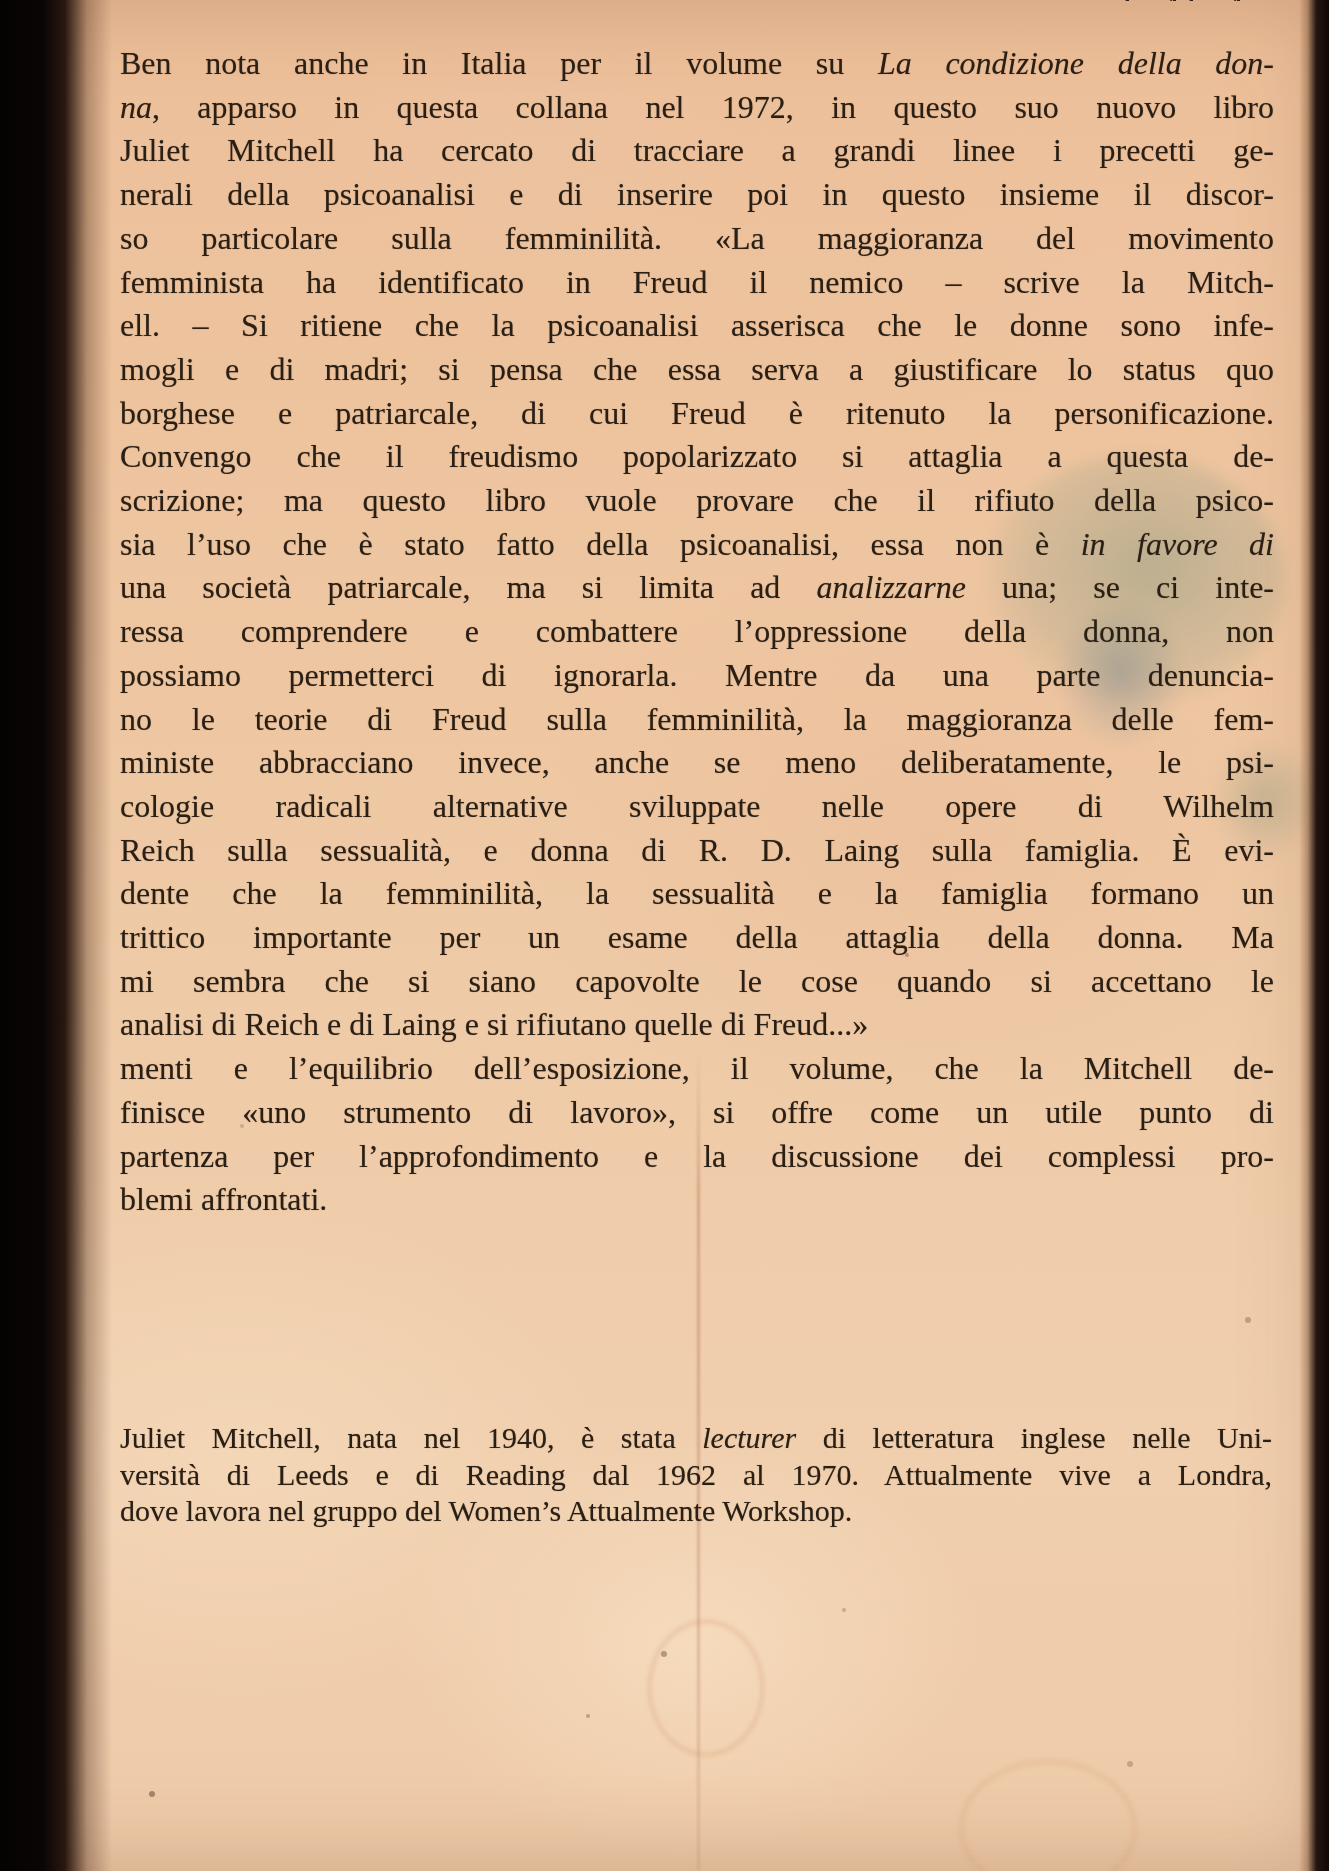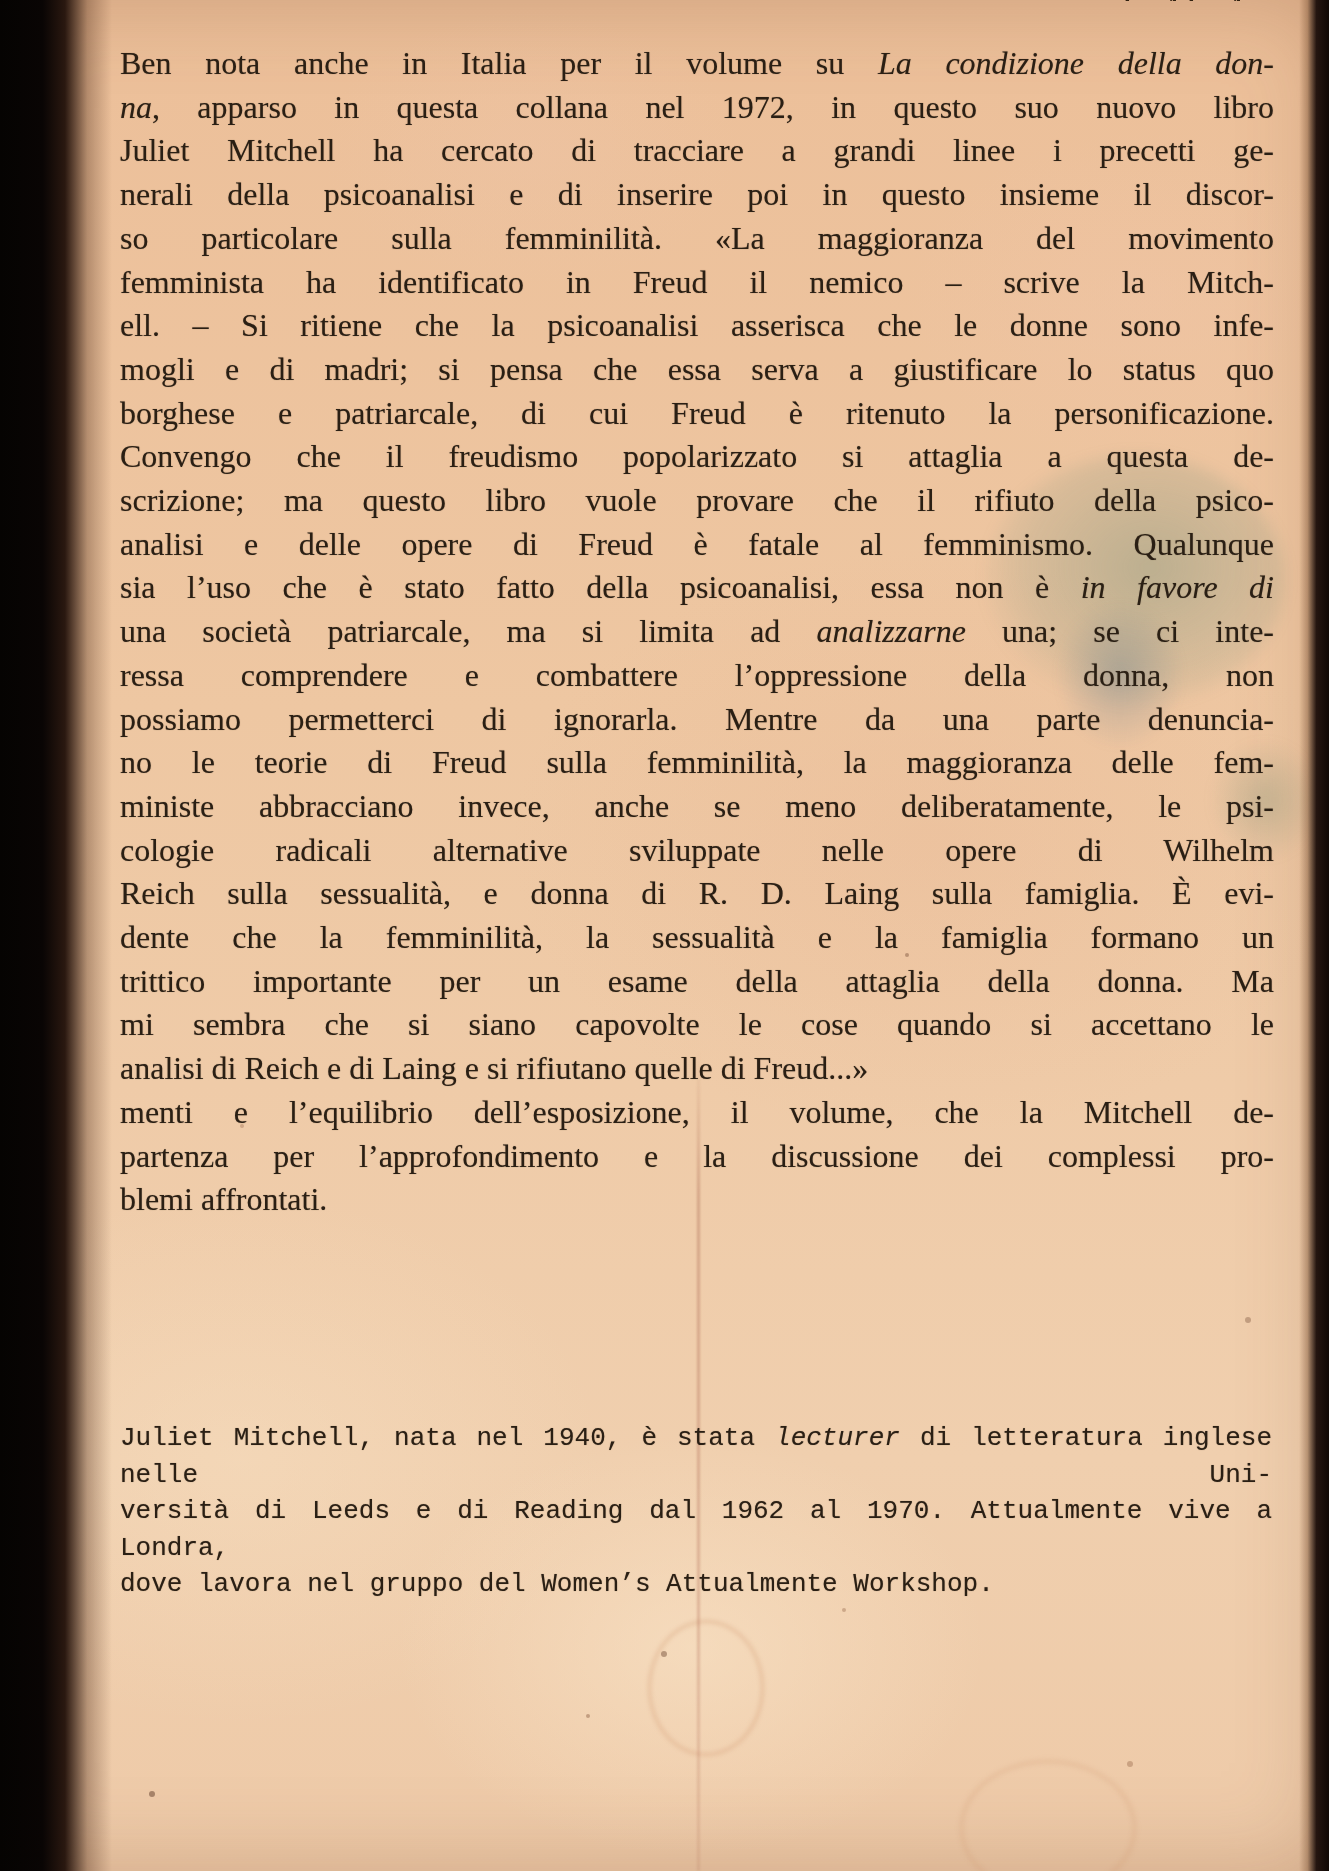--- a/index.html
+++ b/index.html
@@ -36,21 +36,21 @@
   .textblock{
     position:absolute;color:#2a1f14;
     text-shadow:0 0 1px rgba(42,31,20,.45);
   }
   .main-text{
     left:120px;top:42px;width:1154px;
     font-size:32px;line-height:43.7px;
   }
   .bio-text{
     left:120px;top:1420px;width:1152px;
-    font-size:26px;line-height:36.6px;font-family:Liberation Mono, monospace;
+    font-size:30px;line-height:36.6px;
   }
   .tline{white-space:nowrap;}
   .tline.just{
     white-space:normal;
     text-align:justify;
     text-align-last:justify;
   }
   .it{font-style:italic;}
   .stain{position:absolute;pointer-events:none;}
   .stain-green{
@@ -114,34 +114,34 @@
       <div class="tline just"><span class="it">na</span><span>, apparso in questa collana nel 1972, in questo suo nuovo libro</span></div>
       <div class="tline just"><span>Juliet Mitchell ha cercato di tracciare a grandi linee i precetti ge-</span></div>
       <div class="tline just"><span>nerali della psicoanalisi e di inserire poi in questo insieme il discor-</span></div>
       <div class="tline just"><span>so particolare sulla femminilità. «La maggioranza del movimento</span></div>
       <div class="tline just"><span>femminista ha identificato in Freud il nemico – scrive la Mitch-</span></div>
       <div class="tline just"><span>ell. – Si ritiene che la psicoanalisi asserisca che le donne sono infe-</span></div>
       <div class="tline just"><span>mogli e di madri; si pensa che essa serva a giustificare lo status quo</span></div>
       <div class="tline just"><span>borghese e patriarcale, di cui Freud è ritenuto la personificazione.</span></div>
       <div class="tline just"><span>Convengo che il freudismo popolarizzato si attaglia a questa de-</span></div>
       <div class="tline just"><span>scrizione; ma questo libro vuole provare che il rifiuto della psico-</span></div>
-      <div class="tline just"><span>analisi e delle opere di Freud è fatale al femminismo. Qualunque</span></div>
       <div class="tline just"><span>sia l’uso che è stato fatto della psicoanalisi, essa non è </span><span class="it">in favore di</span></div>
       <div class="tline just"><span>una società patriarcale, ma si limita ad </span><span class="it">analizzarne</span><span> una; se ci inte-</span></div>
       <div class="tline just"><span>ressa comprendere e combattere l’oppressione della donna, non</span></div>
       <div class="tline just"><span>possiamo permetterci di ignorarla. Mentre da una parte denuncia-</span></div>
       <div class="tline just"><span>no le teorie di Freud sulla femminilità, la maggioranza delle fem-</span></div>
       <div class="tline just"><span>ministe abbracciano invece, anche se meno deliberatamente, le psi-</span></div>
       <div class="tline just"><span>cologie radicali alternative sviluppate nelle opere di Wilhelm</span></div>
       <div class="tline just"><span>Reich sulla sessualità, e donna di R. D. Laing sulla famiglia. È evi-</span></div>
       <div class="tline just"><span>dente che la femminilità, la sessualità e la famiglia formano un</span></div>
       <div class="tline just"><span>trittico importante per un esame della attaglia della donna. Ma</span></div>
       <div class="tline just"><span>mi sembra che si siano capovolte le cose quando si accettano le</span></div>
       <div class="tline"><span>analisi di Reich e di Laing e si rifiutano quelle di Freud...»</span></div>
       <div class="tline just"><span>menti e l’equilibrio dell’esposizione, il volume, che la Mitchell de-</span></div>
+      <div class="tline just"><span>finisce «uno strumento di lavoro», si offre come un utile punto di</span></div>
       <div class="tline just"><span>partenza per l’approfondimento e la discussione dei complessi pro-</span></div>
       <div class="tline"><span>blemi affrontati.</span></div>
     </div>
   <div class="textblock bio-text">
       <div class="tline just"><span>Juliet Mitchell, nata nel 1940, è stata </span><span class="it">lecturer</span><span> di letteratura inglese nelle Uni-</span></div>
       <div class="tline just"><span>versità di Leeds e di Reading dal 1962 al 1970. Attualmente vive a Londra,</span></div>
       <div class="tline"><span>dove lavora nel gruppo del Women’s Attualmente Workshop.</span></div>
     </div>
 </div>
 

